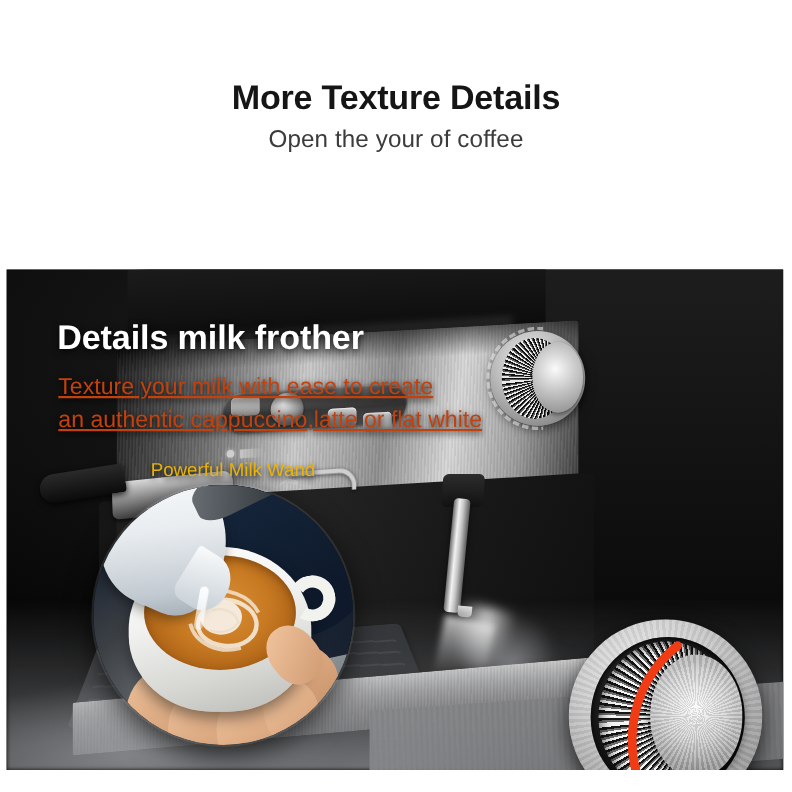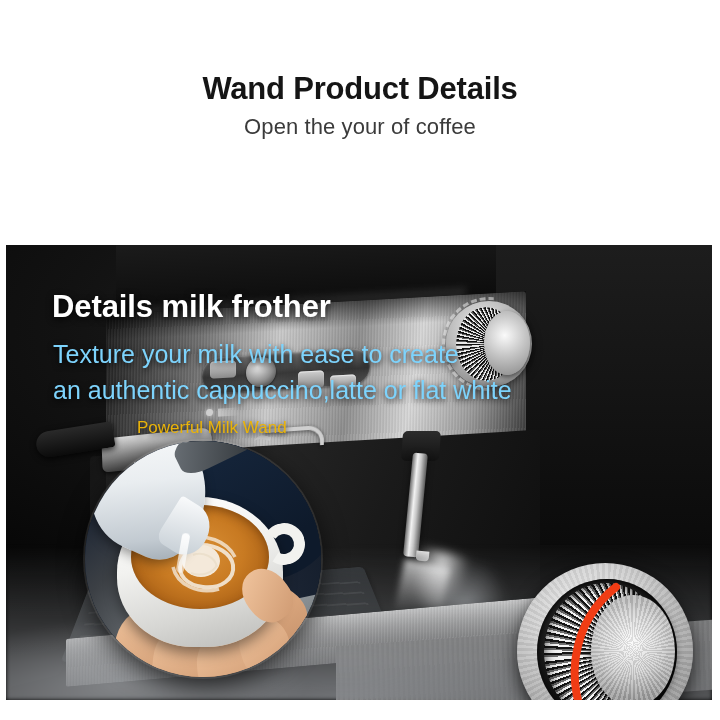--- a/index.html
+++ b/index.html
@@ -413,36 +413,37 @@
 
   
   .headline {
     position:absolute; left:46px; top:44px;
     font-size:31px; font-weight:bold; color:#ffffff;
     letter-spacing:-0.1px;
     text-shadow:0 2px 7px rgba(0,0,0,.85);
   }
   .body-copy {
     position:absolute; left:47px; top:92px;
-    font-size:25px; font-weight:400; color:#7dd3fc;
+    font-size:21px; font-weight:400; color:#c2410c;
     line-height:1.42;
     text-shadow:0 2px 6px rgba(0,0,0,.9);
     white-space:pre-line;
+    text-decoration:underline;
   }
   .caption {
     position:absolute; left:131px; top:173px;
     font-size:17px; font-weight:400; color:#eab308;
     text-shadow:0 2px 6px rgba(0,0,0,.95);
   }
 </style>
 </head>
 <body>
 
 <div class="header">
-  <div class="header-title">Wand Product Details</div>
+  <div class="header-title">More Texture Details</div>
   <div class="header-sub">Open the your of  coffee</div>
 </div>
 
 <div class="photo">
 
   <div class="bg-dark"></div>
   <div class="wall-right"></div>
   <div class="wall-seam"></div>
 
   <div class="machine-top"></div>

